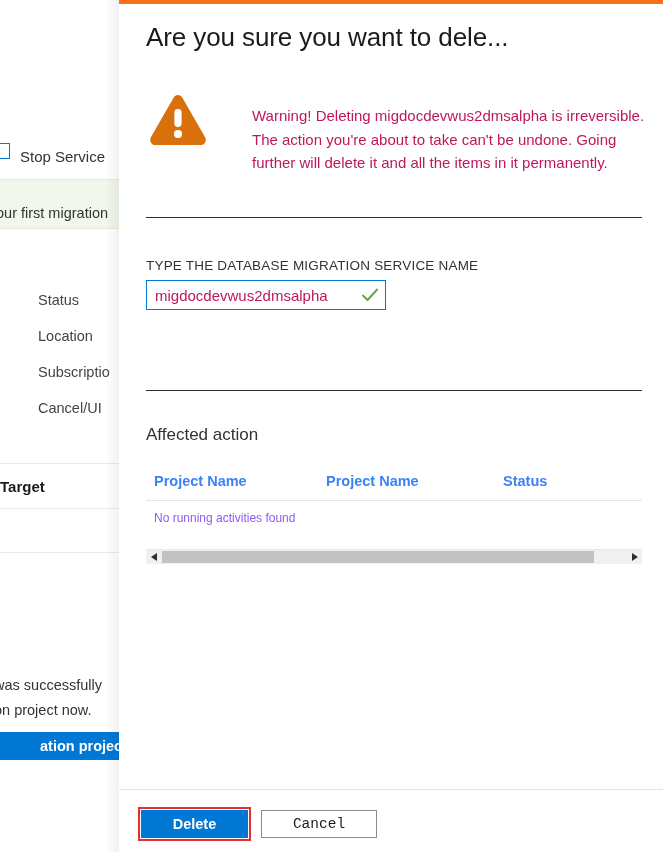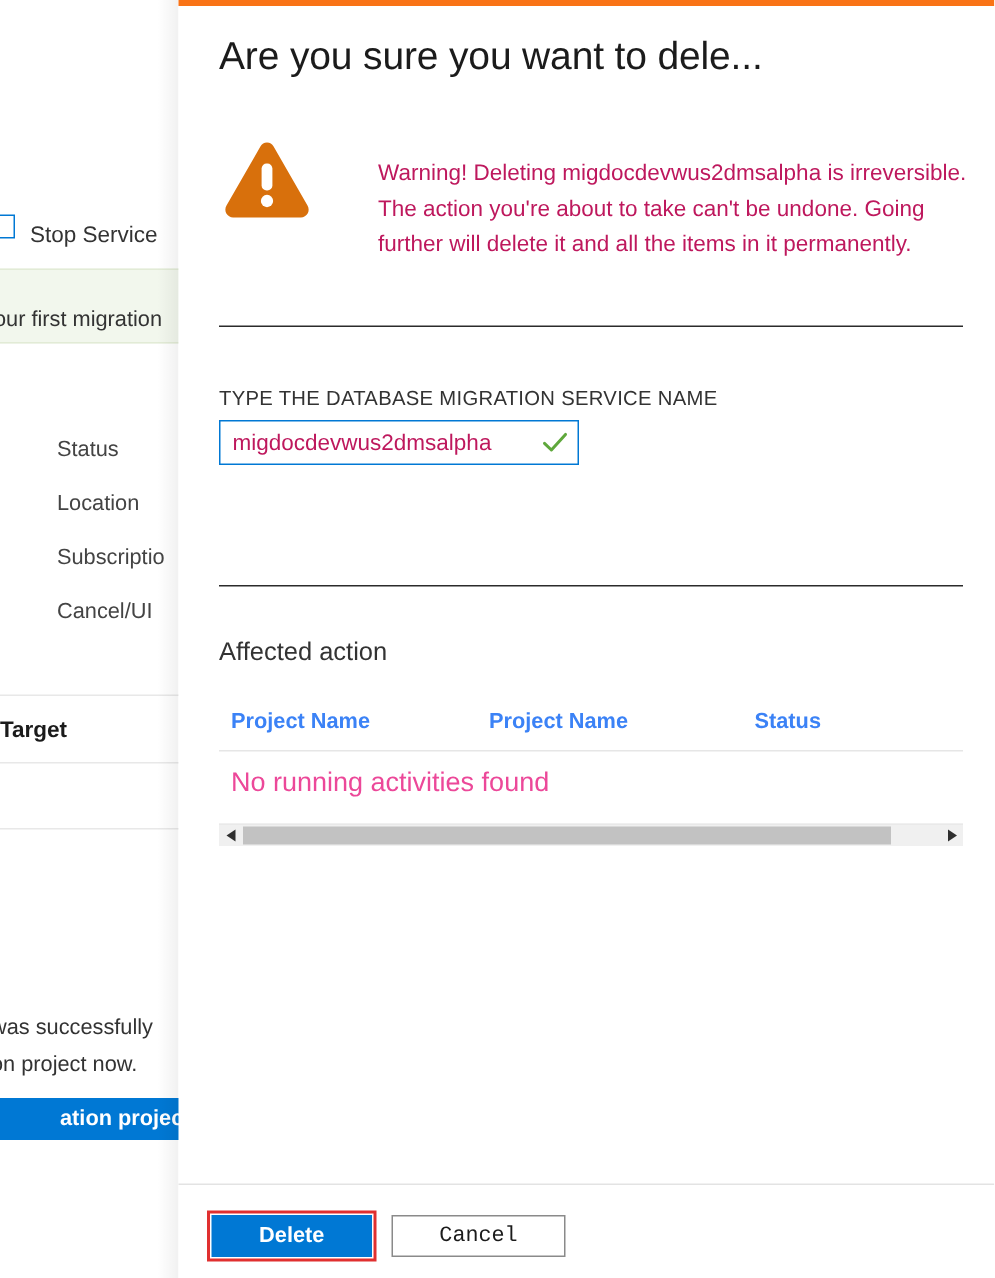--- a/index.html
+++ b/index.html
@@ -238,22 +238,22 @@
   #th-1 { left: 180px; }
   #th-2 { left: 357px; }
 
   #table-body {
     position: relative;
     height: 42px;
   }
   #empty-row {
     position: absolute;
     left: 8px; top: 10px;
-    font-size: 18px;
-    color: #ec4899;
+    font-size: 12px;
+    color: #8b5cf6;
     white-space: nowrap;
   }
 
   
   #hscroll {
     position: absolute;
     left: 27px; top: 545px;
     width: 496px; height: 15px;
     background: #f0f0f0;
     border-top: 1px solid #e9e9e9;

